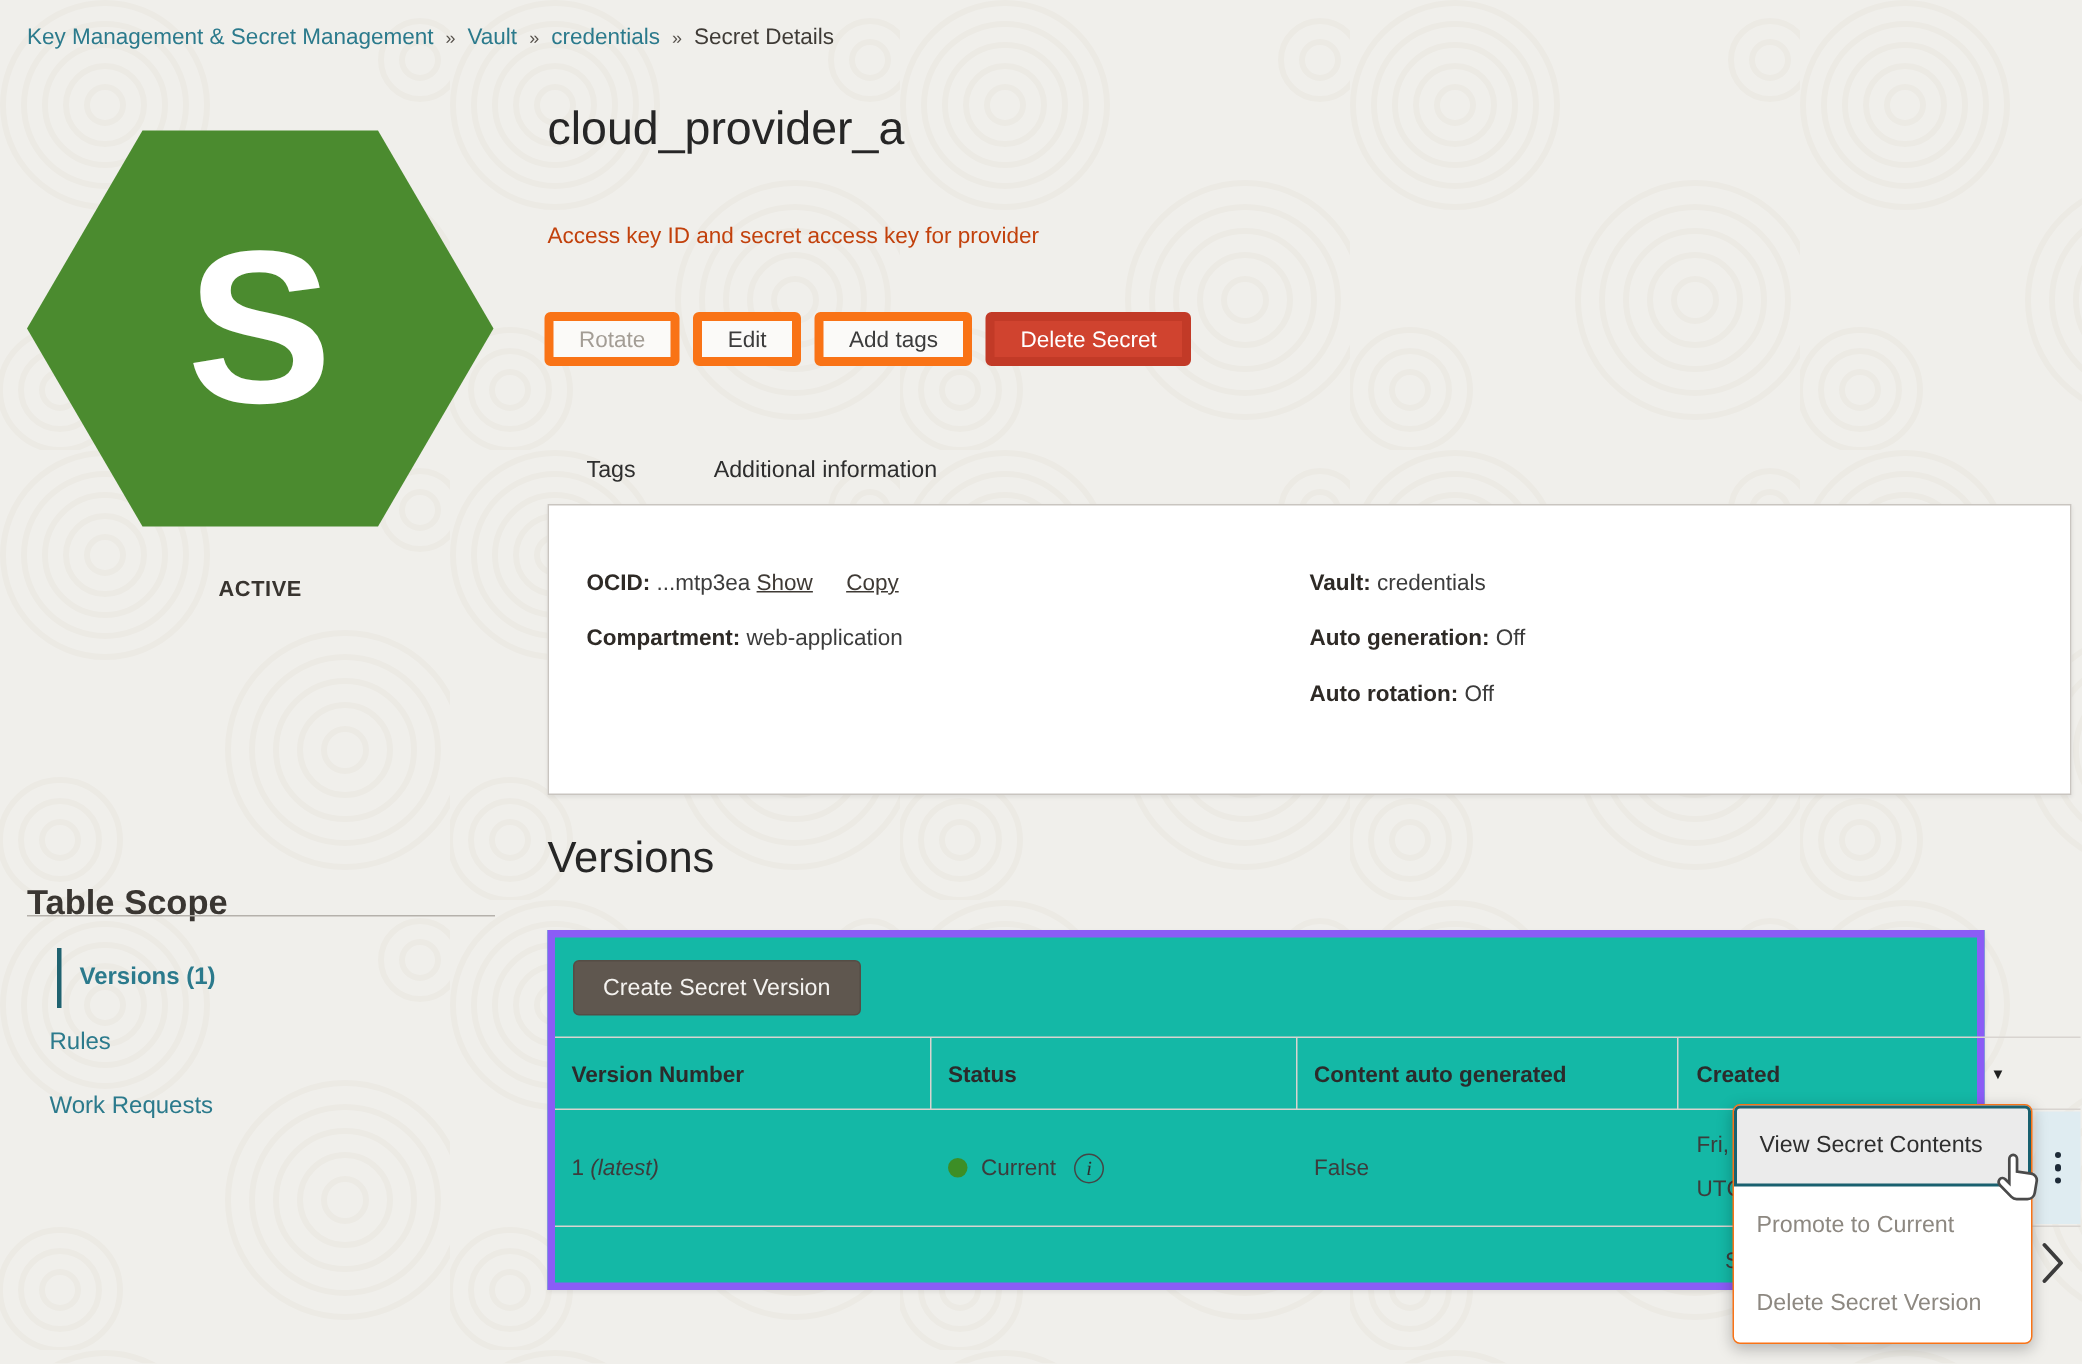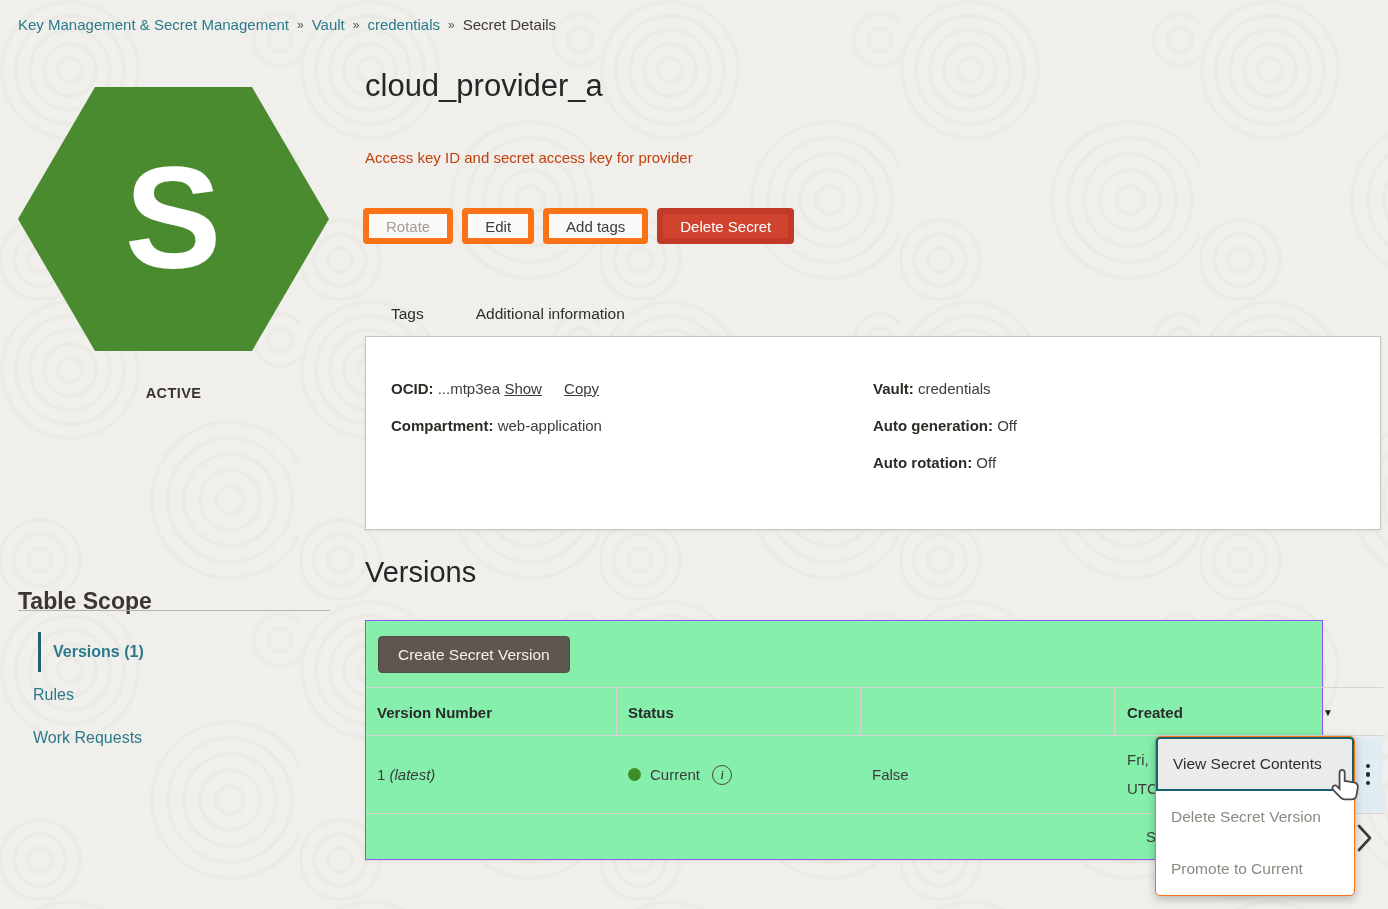--- a/index.html
+++ b/index.html
@@ -58,22 +58,22 @@
   .sidebar-title { position:absolute; left:18px; top:588px; font-size:23px; color:#3a3632; z-index:1; }
   .sidebar-divider { position:absolute; left:18px; top:610px; width:312px; height:0;
                      border-top:1px solid #b5b1ab; z-index:1; }
   .side-nav { position:absolute; left:18px; top:632px; width:312px; z-index:2; }
   .side-item { position:relative; padding:11px 0 11px 12px; font-size:16px; color:#2b7a8c;
                border-left:3px solid transparent; margin-bottom:3px; cursor:pointer; }
   .side-item.active { font-weight:bold; border-left-color:#1f6270;margin-left:20px; }
 
   
   .versions-heading { position:absolute; left:365px; top:556px; font-size:29px; font-weight:400; color:#262626; z-index:1; }
-  .versions-panel { position:absolute; left:365px; top:620px; width:958px; height:240px; background:#86efac;
-                    border:1px solid #8b5cf6; z-index:1; box-shadow:0 1px 3px rgba(0,0,0,.08); }
+  .versions-panel { position:absolute; left:365px; top:620px; width:958px; height:240px; background:#14b8a6;
+                    border:5px solid #8b5cf6; z-index:1; box-shadow:0 1px 3px rgba(0,0,0,.08); }
   .create-btn { position:absolute; left:12px; top:15px; height:37px; padding:0 19px; display:flex; align-items:center;
                 background:#5f574f; color:#f4f2ef; border:1px solid #55It4d45; border:1px solid #554d45;
                 border-radius:4px; font-size:15.5px; cursor:pointer; }
 
   .thead { position:absolute; left:0; top:66px; width:1017px; height:49px;
            border-top:1px solid #d8d4d0; border-bottom:1px solid #d8d4d0; }
   .th { position:absolute; top:0; height:48px; display:flex; align-items:center;
         font-weight:bold; color:#2b2b2b; font-size:15px; }
   .th.c0 { left:11px; } .th.c1 { left:262px; } .th.c2 { left:506px; } .th.c3 { left:761px; }
   .col-sep { position:absolute; top:0; width:1px; height:48px; background:#d8d4d0; }
@@ -207,20 +207,21 @@
 </nav>
 
 <h2 class="versions-heading">Versions</h2>
 
 <section class="versions-panel">
   <button class="create-btn">Create Secret Version</button>
 
   <div class="thead">
     <div class="th c0">Version Number</div>
     <div class="th c1">Status</div>
+    <div class="th c2">Content auto generated</div>
     <div class="th c3">Created</div>
     <div class="col-sep s0"></div>
     <div class="col-sep s1"></div>
     <div class="col-sep s2"></div>
     <span class="sort-caret">▼</span>
   </div>
 
   <div class="trow">
     <div class="td c0">
       <span>1</span>&nbsp;
@@ -252,19 +253,19 @@
     <span class="page-next">
       <svg width="15" height="28" viewBox="0 0 15 28">
         <polyline points="2,2 13,14 2,26" fill="none" stroke="#3c3c3c" stroke-width="2.6" stroke-linecap="round" stroke-linejoin="round"></polyline>
       </svg>
     </span>
   </div>
 </section>
 
 <div class="context-menu">
   <div class="menu-item highlighted">View Secret Contents</div>
+  <div class="menu-item">Promote to Current</div>
   <div class="menu-item">Delete Secret Version</div>
-  <div class="menu-item">Promote to Current</div>
 </div>
 
 <svg class="hand-cursor" width="32" height="36" viewBox="0 0 24 28">
   <path d="M8.2 1.5 C7 1.5 6.2 2.4 6.2 3.6 L6.2 16.2 L4.1 14.1 C3.2 13.2 1.8 13.3 1.1 14.3 C0.5 15.2 0.6 16.4 1.4 17.2 L7.3 23.3 C8 24 9 24.4 10 24.4 L15.6 24.4 C17.5 24.4 19.1 23 19.4 21.1 L20.4 15.1 C20.7 13.2 19.4 11.5 17.5 11.2 L10.2 10.1 L10.2 3.6 C10.2 2.4 9.4 1.5 8.2 1.5 Z" fill="#ffffff" stroke="#4a4a4a" stroke-width="1.4"></path>
 </svg>
 
 </body></html>

